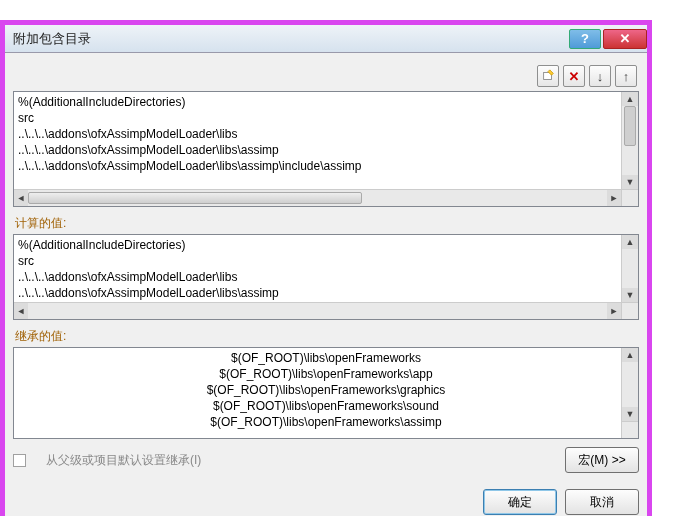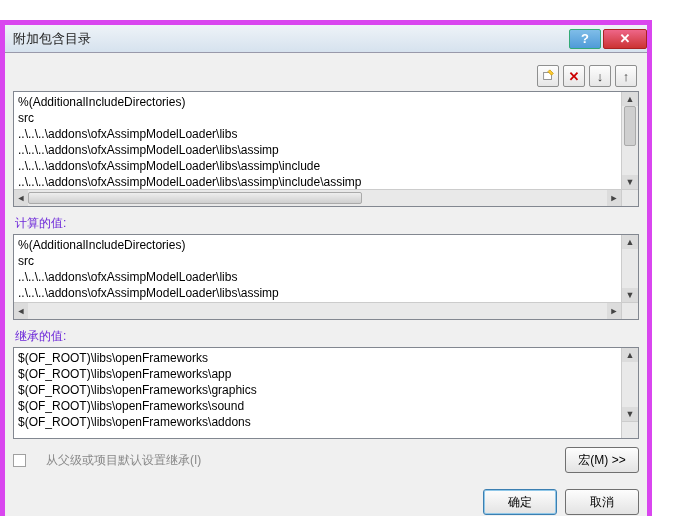--- a/index.html
+++ b/index.html
@@ -22,32 +22,32 @@
 .editbox .vscroll .thumb { position:absolute; left:2px; right:2px; top:14px; height:40px; background:#cfcfcf; border:1px solid #aaa; border-radius:2px; }
 .editbox .vscroll .arr { position:absolute; left:0; right:0; height:14px; background:#dcdcdc; color:#444; text-align:center; font-size:9px; line-height:14px; }
 .editbox .vscroll .arr.up { top:0; }
 .editbox .vscroll .arr.dn { bottom:0; }
 .editbox .hscroll { position:absolute; left:0; right:17px; bottom:0; height:17px; background:#e9e9e9; border-top:1px solid #ccc; }
 .editbox .hscroll .thumb { position:absolute; top:2px; bottom:2px; left:14px; width:55%; background:linear-gradient(#eee,#cfcfcf); border:1px solid #aaa; border-radius:2px; }
 .editbox .hscroll .arr { position:absolute; top:0; bottom:0; width:14px; background:#dcdcdc; color:#444; text-align:center; font-size:9px; line-height:17px; }
 .editbox .hscroll .arr.l { left:0; }
 .editbox .hscroll .arr.r { right:0; }
 .editbox .corner { position:absolute; right:0; bottom:0; width:17px; height:17px; background:#e9e9e9; border-left:1px solid #ccc; border-top:1px solid #ccc; }
-.section-label { font-size:12px; color:#6d28d9; margin:8px 0 2px 2px; }
+.section-label { font-size:12px; color:#a16207; margin:8px 0 2px 2px; }
 .readbox { position:relative; border:1px solid #828790; background:#fff; }
 .readbox .lines { padding:2px 4px 18px 4px; height:84px; overflow:hidden; line-height:16px; color:#000; font-size:12px; }
 .readbox .lines div { white-space:nowrap; font-family: Tahoma, sans-serif; }
 .readbox .hscroll { position:absolute; left:0; right:17px; bottom:0; height:17px; background:#e9e9e9; border-top:1px solid #ccc; }
 .readbox .hscroll .arr { position:absolute; top:0; bottom:0; width:14px; background:#dcdcdc; text-align:center; font-size:9px; line-height:17px; color:#444; }
 .readbox .hscroll .arr.l { left:0; } .readbox .hscroll .arr.r { right:0; }
 .readbox .vscroll { position:absolute; right:0; top:0; bottom:17px; width:17px; background:#e9e9e9; border-left:1px solid #ccc; }
 .readbox .vscroll .arr { position:absolute; left:0; right:0; height:14px; background:#dcdcdc; text-align:center; font-size:9px; line-height:14px; color:#444; }
 .readbox .vscroll .arr.up { top:0; } .readbox .vscroll .arr.dn { bottom:0; }
 .readbox .corner { position:absolute; right:0; bottom:0; width:17px; height:17px; background:#e9e9e9; border-left:1px solid #ccc; border-top:1px solid #ccc; }
-.inherit .lines { height:90px; }
+.inherit .lines { height:90px;text-align:center; }
 .bottomrow { display:flex; align-items:center; margin-top:8px; }
 .chklabel { color:#888; display:flex; align-items:center; gap:20px; }
 .chkbox { width:13px; height:13px; border:1px solid #a0a0a0; background:#fff; }
 .spacer { flex:1; }
 .btn { min-width:74px; height:26px; border:1px solid #707070; background:linear-gradient(#fdfdfd,#e3e3e3); border-radius:3px; padding:4px 12px; display:flex; align-items:center; justify-content:center; font-size:12px; color:#000; }
 .btn.default { border:1px solid #3c7fb1; box-shadow:0 0 0 1px #8fc7e8 inset; }
 .btnrow { display:flex; justify-content:flex-end; gap:8px; margin:10px 0 0 0; padding-top:6px; }
 .tbtn svg { width:14px; height:14px; }
 </style>
 </head>
@@ -76,21 +76,20 @@
       <div class="tbtn">↓</div>
       <div class="tbtn">↑</div>
     </div>
 
     <div class="editbox">
       <div class="lines">
         <div>%(AdditionalIncludeDirectories)</div>
         <div>src</div>
         <div>..\..\..\addons\ofxAssimpModelLoader\libs</div>
         <div>..\..\..\addons\ofxAssimpModelLoader\libs\assimp</div>
-        <div>..\..\..\addons\ofxAssimpModelLoader\libs\assimp\include</div>
         <div>..\..\..\addons\ofxAssimpModelLoader\libs\assimp\include\assimp</div>
       </div>
       <div class="vscroll">
         <div class="arr up">▲</div>
         <div class="thumb"></div>
         <div class="arr dn">▼</div>
       </div>
       <div class="hscroll">
         <div class="arr l">◄</div>
         <div class="thumb"></div>
@@ -118,21 +117,21 @@
       <div class="corner"></div>
     </div>
 
     <div class="section-label">继承的值:</div>
     <div class="readbox inherit">
       <div class="lines">
         <div>$(OF_ROOT)\libs\openFrameworks</div>
         <div>$(OF_ROOT)\libs\openFrameworks\app</div>
         <div>$(OF_ROOT)\libs\openFrameworks\graphics</div>
         <div>$(OF_ROOT)\libs\openFrameworks\sound</div>
-        <div>$(OF_ROOT)\libs\openFrameworks\addons</div>
+        <div>$(OF_ROOT)\libs\openFrameworks\assimp</div>
       </div>
       <div class="vscroll">
         <div class="arr up">▲</div>
         <div class="arr dn">▼</div>
       </div>
       <div class="corner"></div>
     </div>
 
     <div class="bottomrow">
       <label class="chklabel">

